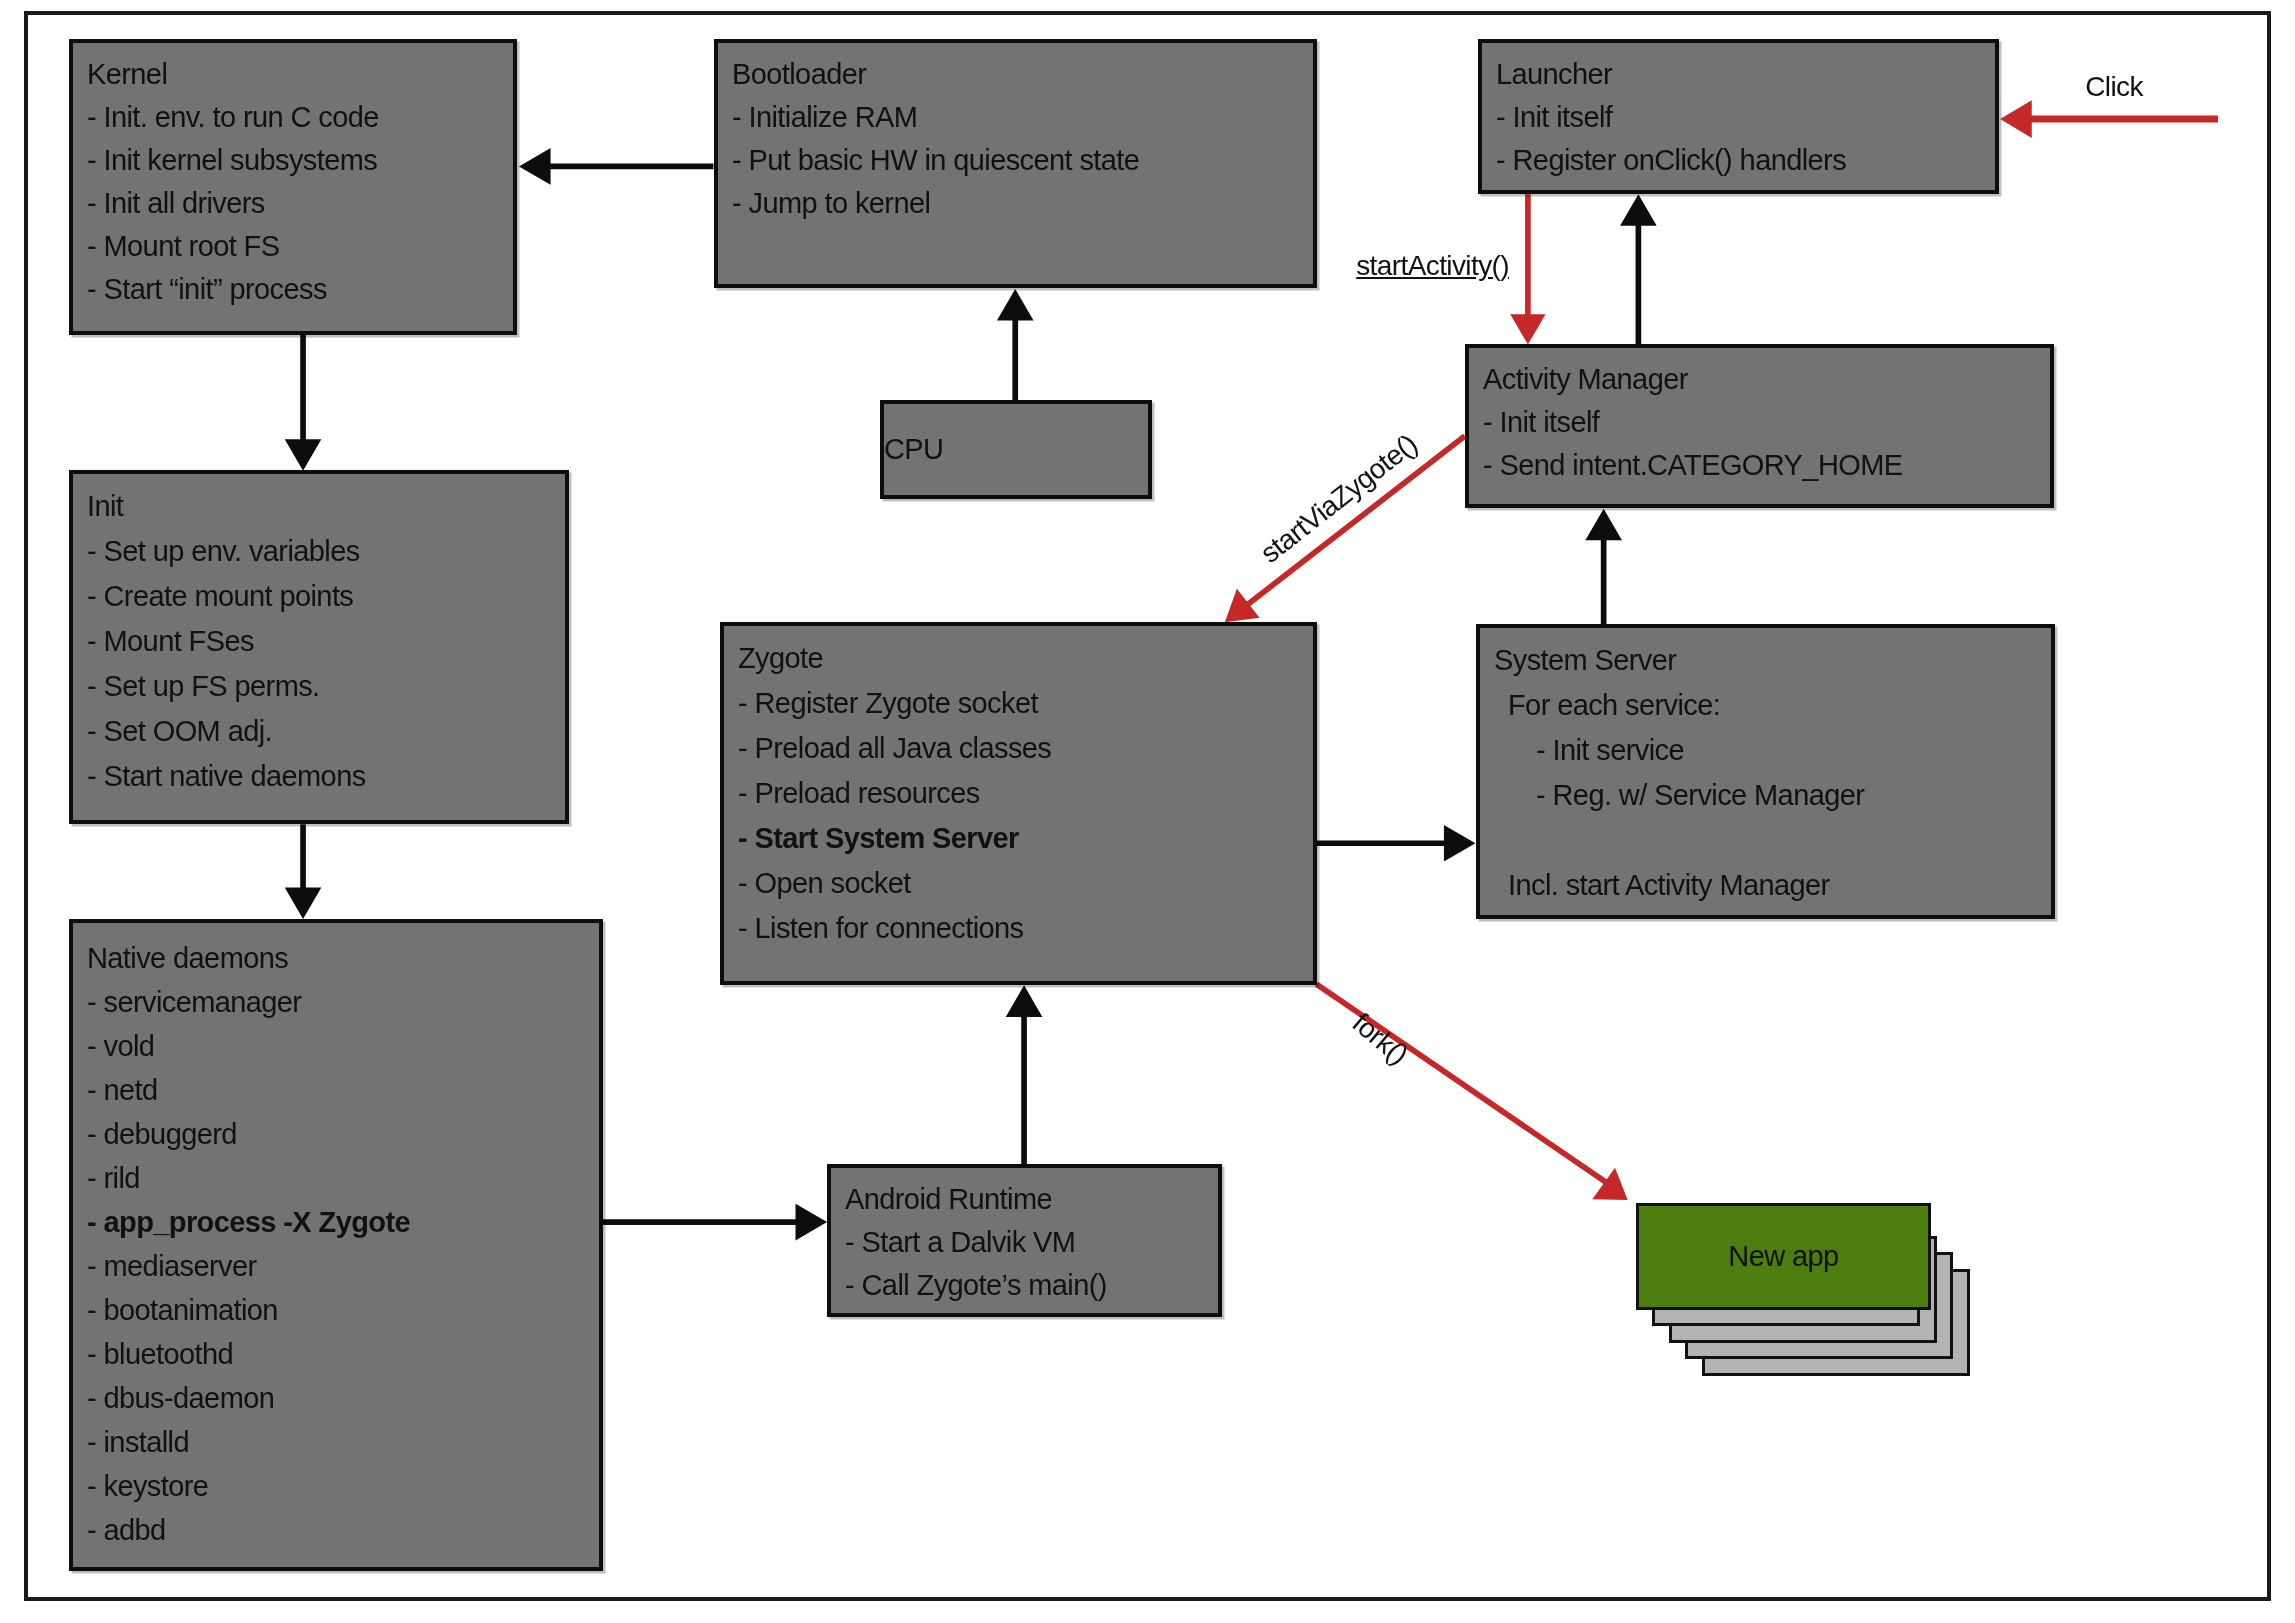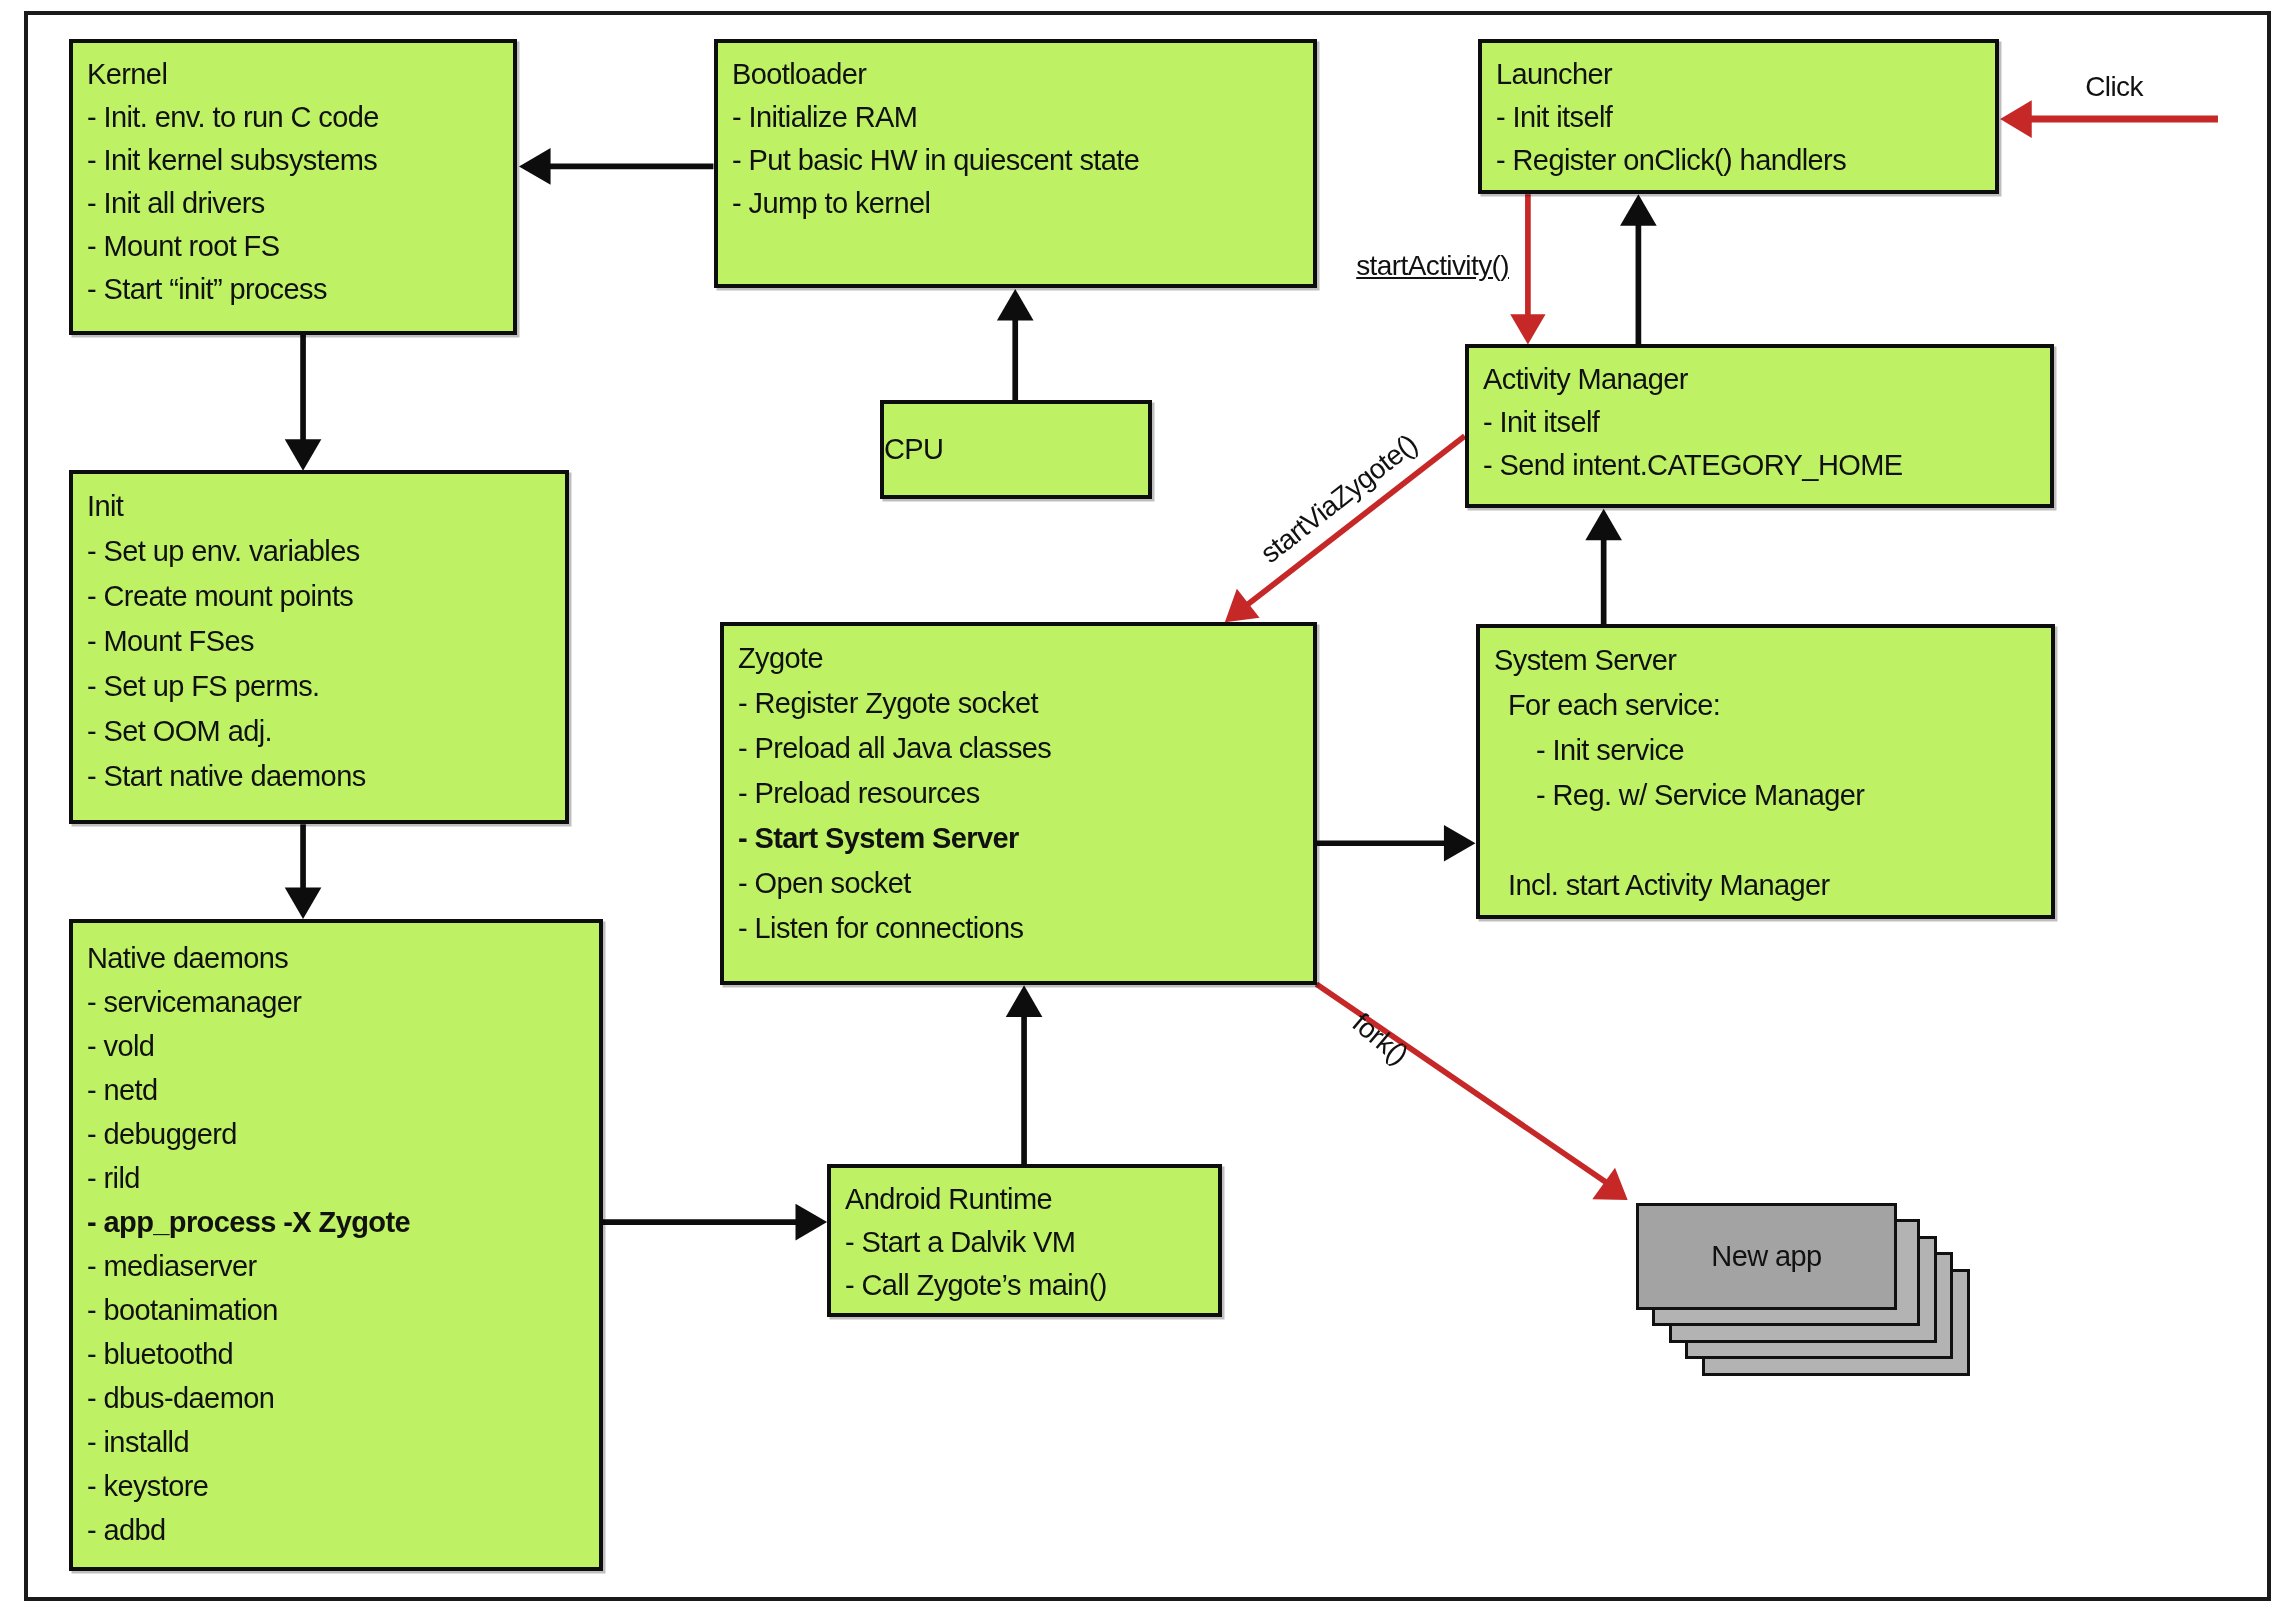--- a/index.html
+++ b/index.html
@@ -11,21 +11,21 @@
     color:#111111;
     overflow:hidden;
   }
   #outer-frame{
     position:absolute;left:24px;top:11.4px;width:2247px;height:1590px;
     border:4.4px solid #1a1a1a;box-sizing:border-box;
   }
   #arrow-layer{position:absolute;left:0;top:0;width:2295px;height:1624px;}
   .box{
     position:absolute;box-sizing:border-box;
-    border:4.4px solid #0d0d0d;background:#bef264;
+    border:4.4px solid #0d0d0d;background:#737373;
     padding:10px 14px;
     box-shadow:2.5px 2.5px 0 rgba(0,0,0,0.25);
   }
   .ln{font-size:29px;line-height:43px;white-space:nowrap;letter-spacing:-0.6px;}
   .lh72 .ln{line-height:45px;}
   .lh70 .ln{line-height:44px;}
   .bold{font-weight:bold;}
   .ind1{padding-left:14px;}
   .ind2{padding-left:42px;}
   
@@ -37,22 +37,22 @@
   #box-init          {left:69px; top:470px; width:500px; height:354px;}
   #box-zygote        {left:720px;top:622px; width:597px; height:363px;}
   #box-system-server {left:1476px;top:624px; width:579px; height:295px;}
   #box-native        {left:69px; top:919px;width:534px; height:652px; padding-top:12.6px;}
   #box-runtime       {left:827px;top:1164px;width:395px; height:153px;}
   
   #new-app-stack{position:absolute;left:1636px;top:1203px;width:338px;height:177px;}
   .sheet{position:absolute;width:268px;height:107px;border:3.8px solid #111;box-sizing:border-box;background:#b3b3b3;}
   #sheet-4{left:66px;top:66px;} #sheet-3{left:49px;top:49px;}
   #sheet-2{left:33px;top:33px;}  #sheet-1{left:16.4px;top:16.4px;}
-  #new-app-front{position:absolute;left:0;top:0;width:261px;height:107px;
-    border:3.8px solid #111;box-sizing:border-box;background:#a3a3a3;
+  #new-app-front{position:absolute;left:0;top:0;width:295px;height:107px;
+    border:3.8px solid #111;box-sizing:border-box;background:#4d7c0f;
     display:flex;align-items:center;justify-content:center;}
   
   .arrow-label{position:absolute;font-size:28px;white-space:nowrap;letter-spacing:-0.6px;}
   #label-click{left:2057px;top:71px;width:114px;text-align:center;}
   #label-start-activity{left:1250px;top:250px;width:259px;text-align:right;text-decoration:underline;}
   #label-start-via-zygote{left:1339px;top:499px;transform:translate(-50%,-50%) rotate(-38deg);}
   #label-fork{left:1380px;top:1039px;transform:translate(-50%,-50%) rotate(40deg);}
 </style>
 </head>
 <body>

